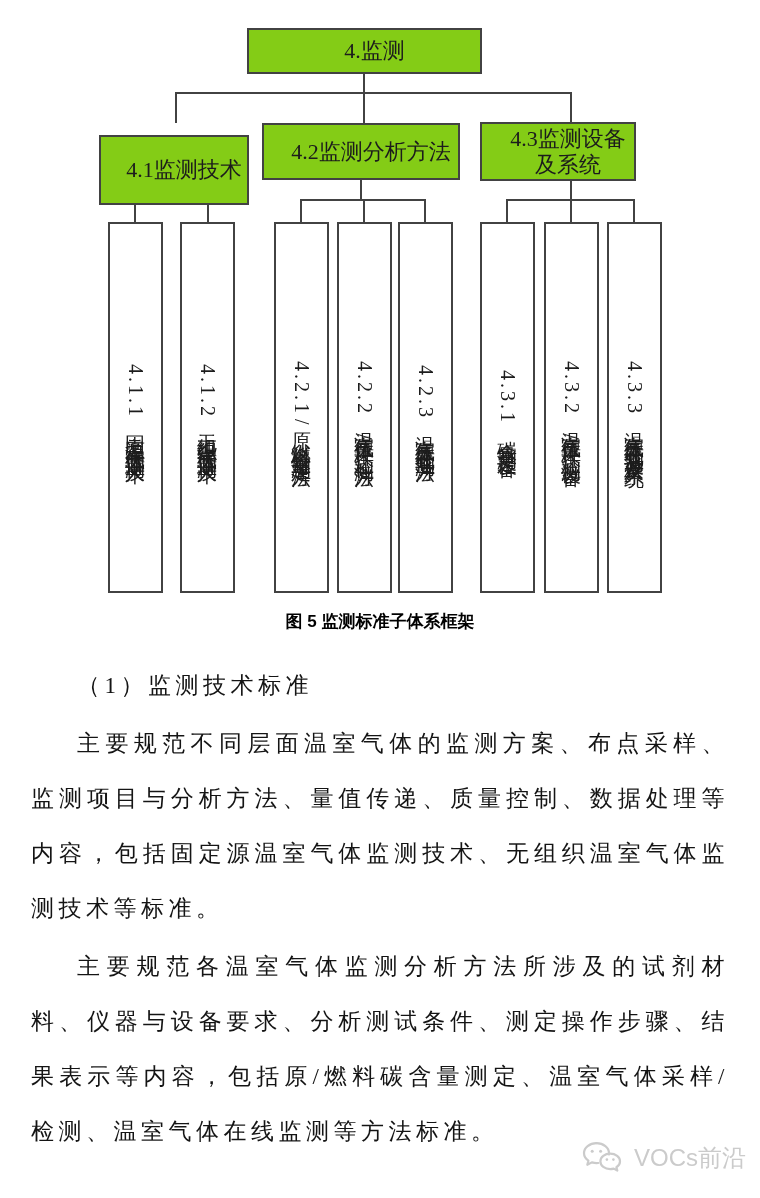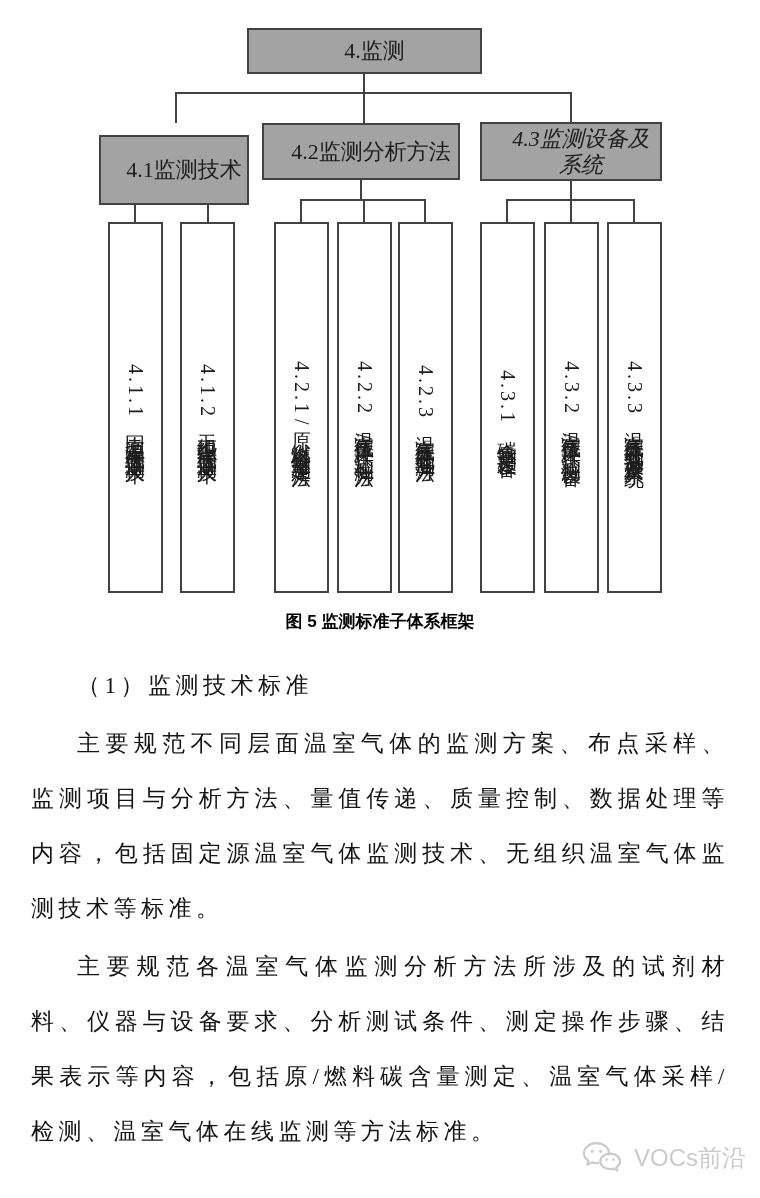--- a/index.html
+++ b/index.html
@@ -13,29 +13,29 @@
   }
 
   
   .figure{position:absolute;left:0;top:0;width:760px;height:655px;}
   .fbox{
     position:absolute;
     border:2px solid #424242;
     box-sizing:border-box;
     display:flex;align-items:center;justify-content:center;
     text-align:center;
-    background:#a3a3a3;
+    background:#84cc16;
     font-size:22px;
     color:#1c1c1c;
     padding-left:20px;
   }
   .root  {left:247px;top:28px; width:235px;height:46px;}
   .n41   {left:99px; top:135px;width:150px;height:70px;}
   .n42   {left:262px;top:123px;width:198px;height:57px;}
-  .n43   {left:480px;top:122px;width:182px;height:59px;line-height:26px;font-style:italic;}
+  .n43   {left:480px;top:122px;width:156px;height:59px;line-height:26px;}
   .leaf{
     position:absolute;top:222px;width:55px;height:371px;
     border:2px solid #424242;box-sizing:border-box;
     display:flex;align-items:center;justify-content:center;
     background:#ffffff;
   }
   .leaf span{
     writing-mode:vertical-rl;
     text-orientation:mixed;
     font-size:20px;

